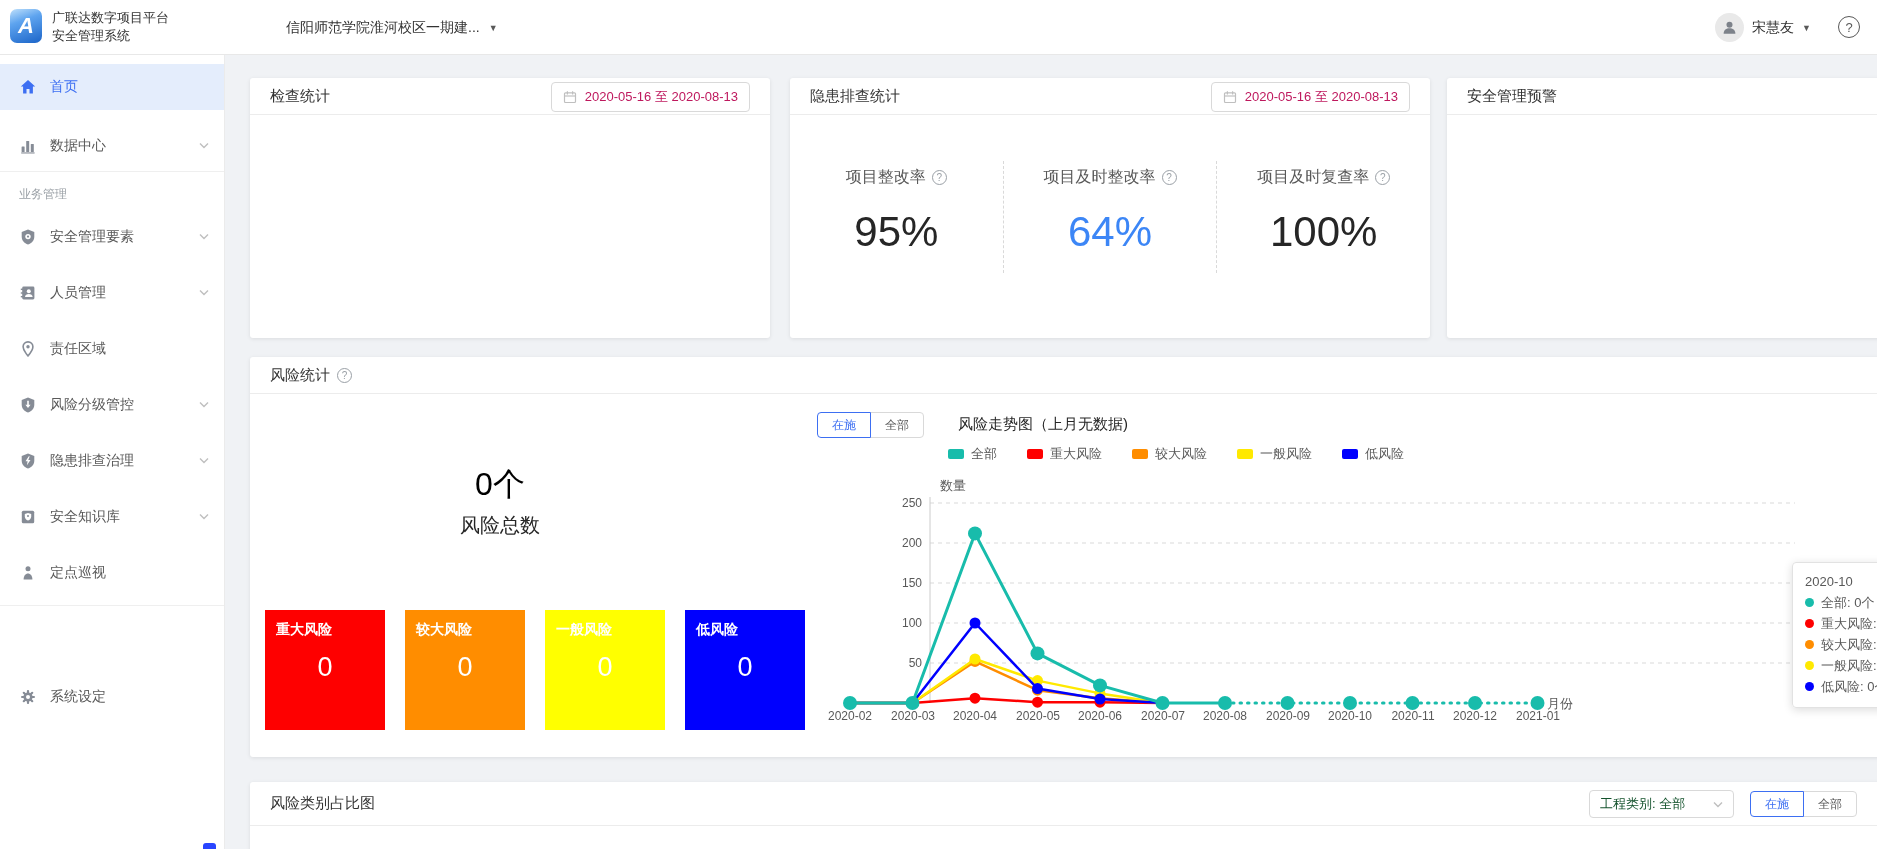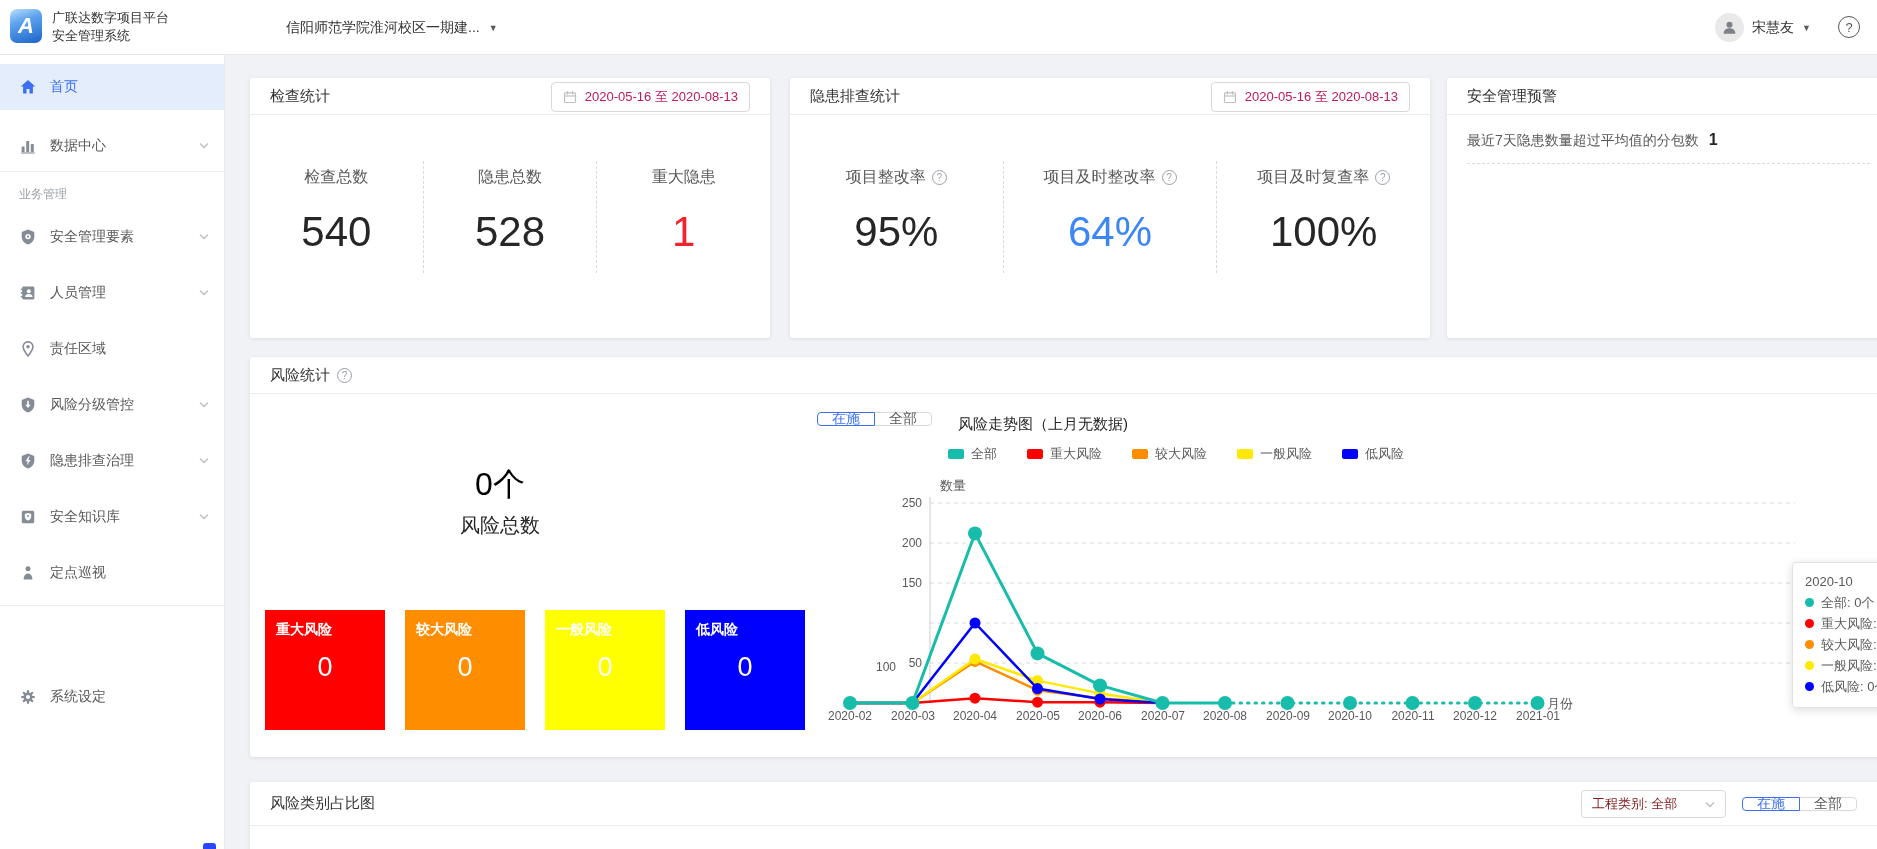--- a/index.html
+++ b/index.html
@@ -65,21 +65,21 @@
   .val-red { color:#f5222d; }
   .val-blue { color:#3c86f6; }
 
   #card-warning .alert-line { margin:16px 20px 0 20px; padding-bottom:13px;
         border-bottom:1px dashed #dcdcdc; font-size:14px; color:#595959; }
   #card-warning .alert-value { font-size:16px; font-weight:bold; color:#262626; margin-left:10px; }
 
   
   #card-risk { left:250px; top:357px; width:1640px; height:400px; }
   .seg-tabs { display:flex; cursor:pointer; }
-  .seg { height:14px; padding:0 14px; display:flex; align-items:center; font-size:14px;
+  .seg { height:26px; padding:0 14px; display:flex; align-items:center; font-size:12px;
          background:#fff; border:1px solid #d9d9d9; color:#595959; }
   .seg.on { border:1px solid #3d6ff2; color:#3d6ff2; position:relative; z-index:2; }
   .seg:first-child { border-radius:4px 0 0 4px; }
   .seg:last-child { border-radius:0 4px 4px 0; margin-left:-1px; }
   #risk-tabs { position:absolute; left:567px; top:55px; }
   #trend-title { position:absolute; left:708px; top:58px; font-size:15px; color:#262626; }
   #legend { position:absolute; left:698px; top:88px; display:flex; gap:30px; }
   .lg-item { display:flex; align-items:center; gap:7px; font-size:13px; color:#595959; cursor:pointer; }
   .lg-sw { width:16px; height:10px; border-radius:2px; }
   #y-name { position:absolute; left:690px; top:120px; font-size:13px; color:#595959; }
@@ -95,21 +95,21 @@
   .rbox { position:absolute; top:253px; width:120px; height:120px; color:#fff; }
   .rbox-label { padding:11px 0 0 11px; font-size:14px; font-weight:bold; }
   .rbox-value { margin-top:13px; text-align:center; font-size:27px; }
 
   
   #card-category { left:250px; top:782px; width:1640px; height:130px; }
   #card-category .card-hd { height:44px; }
   #cat-controls { position:absolute; right:33px; top:8px; display:flex; align-items:center; gap:16px; }
   .selbox { height:28px; min-width:145px; border:1px solid #d9d9d9; border-radius:4px;
             display:flex; align-items:center; justify-content:space-between; padding:0 10px;
-            font-size:13px; color:#7f1d1d; background:#fff; cursor:pointer; }
+            font-size:13px; color:#14532d; background:#fff; cursor:pointer; }
   .selbox .chev { margin-left:14px; }
 
   
   #tooltip { position:absolute; left:1792px; top:562px; width:160px; padding:8px 12px 10px 12px;
              background:rgba(255,255,255,.98); border:1px solid #e2e2e2; border-radius:4px;
              box-shadow:0 2px 10px rgba(0,0,0,.14); z-index:30; font-size:13px; color:#595959;
              line-height:21px; }
   .tt-row { display:flex; align-items:center; gap:7px; white-space:nowrap; }
   .tt-dot { width:9px; height:9px; border-radius:50%; flex:0 0 9px; }
 
@@ -270,36 +270,20 @@
       <div class="datebox">
         <svg width="14" height="14" viewBox="0 0 14 14">
           <rect x="1.5" y="2.8" width="11" height="9.7" rx="1" fill="none" stroke="#bfbfbf" stroke-width="1.2"></rect>
           <line x1="4.4" y1="1.2" x2="4.4" y2="4.4" stroke="#bfbfbf" stroke-width="1.2"></line>
           <line x1="9.6" y1="1.2" x2="9.6" y2="4.4" stroke="#bfbfbf" stroke-width="1.2"></line>
           <line x1="1.5" y1="6" x2="12.5" y2="6" stroke="#bfbfbf" stroke-width="1.2"></line>
         </svg>
         <span>2020-05-16 至 2020-08-13</span>
       </div>
     </div>
-    <div class="stats">
-      <div class="stat">
-        <div class="stat-label">检查总数</div>
-        <div class="stat-value">540</div>
-      </div>
-      <div class="stat-sep"></div>
-      <div class="stat">
-        <div class="stat-label">隐患总数</div>
-        <div class="stat-value">528</div>
-      </div>
-      <div class="stat-sep"></div>
-      <div class="stat">
-        <div class="stat-label">重大隐患</div>
-        <div class="stat-value val-red">1</div>
-      </div>
-    </div>
   </div>
 
   <div class="card" id="card-hazard" style="left:790px; top:78px; width:640px; height:260px;">
     <div class="card-hd">
       <div class="card-title">隐患排查统计</div>
       <div class="datebox">
         <svg width="14" height="14" viewBox="0 0 14 14">
           <rect x="1.5" y="2.8" width="11" height="9.7" rx="1" fill="none" stroke="#bfbfbf" stroke-width="1.2"></rect>
           <line x1="4.4" y1="1.2" x2="4.4" y2="4.4" stroke="#bfbfbf" stroke-width="1.2"></line>
           <line x1="9.6" y1="1.2" x2="9.6" y2="4.4" stroke="#bfbfbf" stroke-width="1.2"></line>
@@ -332,23 +316,20 @@
         </div>
         <div class="stat-value">100%</div>
       </div>
     </div>
   </div>
 
   <div class="card" id="card-warning" style="left:1447px; top:78px; width:443px; height:260px;">
     <div class="card-hd">
       <div class="card-title">安全管理预警</div>
     </div>
-    <div class="alert-line">
-      <span>最近7天隐患数量超过平均值的分包数</span><span class="alert-value">1</span>
-    </div>
   </div>
 
   <div class="card" id="card-risk">
     <div class="card-hd">
       <div class="card-title">
         <span>风险统计</span>
         <span class="qmark">?</span>
       </div>
     </div>
 
@@ -401,21 +382,21 @@
         <span>低风险</span>
       </div>
     </div>
 
     <div id="y-name">数量</div>
     <div id="x-name">月份</div>
 
     <div class="ytick" style="left:630px; top:139px;">250</div>
     <div class="ytick" style="left:630px; top:179px;">200</div>
     <div class="ytick" style="left:630px; top:219px;">150</div>
-    <div class="ytick" style="left:604px; top:259px;margin-top:44px;">100</div>
+    <div class="ytick" style="left:630px; top:259px;">100</div>
     <div class="ytick" style="left:630px; top:299px;">50</div>
 
     <div class="xtick" style="left:568px;">2020-02</div>
     <div class="xtick" style="left:631px;">2020-03</div>
     <div class="xtick" style="left:693px;">2020-04</div>
     <div class="xtick" style="left:756px;">2020-05</div>
     <div class="xtick" style="left:818px;">2020-06</div>
     <div class="xtick" style="left:881px;">2020-07</div>
     <div class="xtick" style="left:943px;">2020-08</div>
     <div class="xtick" style="left:1006px;">2020-09</div>

